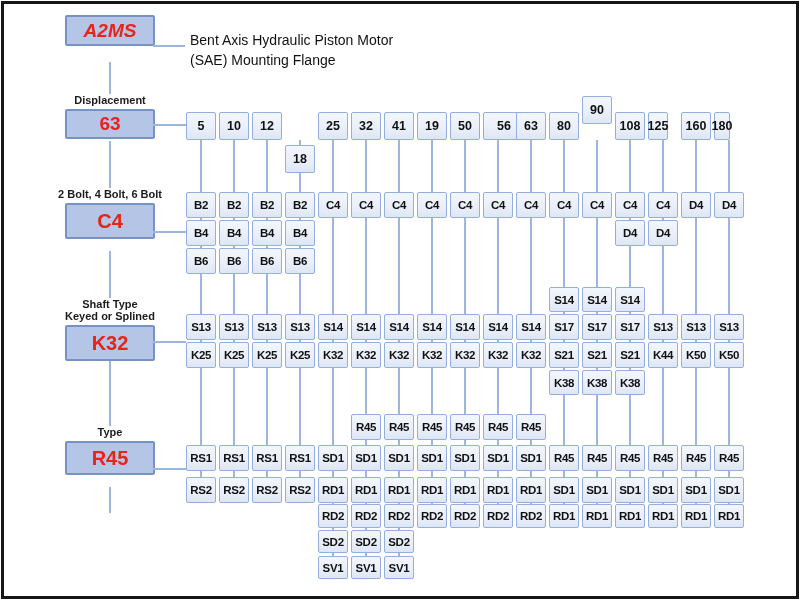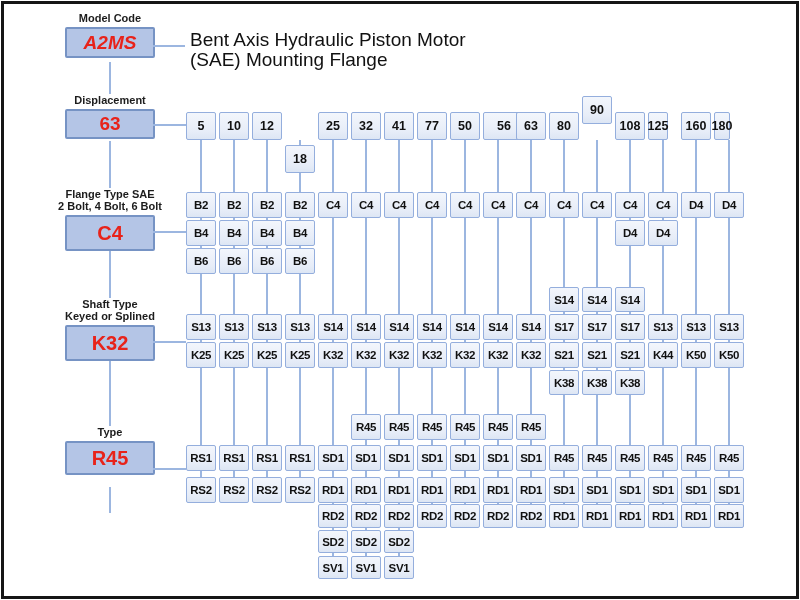--- a/index.html
+++ b/index.html
@@ -1,21 +1,21 @@
 <!DOCTYPE html>
 <html><head>
 <meta charset="utf-8">
 <style>
   html,body{margin:0;padding:0;background:#fff;}
   body{width:800px;height:600px;position:relative;font-family:"Liberation Sans",sans-serif;overflow:hidden;}
   .frame{position:absolute;left:1px;top:1px;width:792px;height:592px;border:3px solid #161616;background:#ffffff;}
   .stage{position:absolute;left:0;top:0;width:800px;height:600px;}
 
   
-  .title{position:absolute;left:190px;top:30px;font-size:19px;line-height:20px;color:#111;}
+  .title{position:absolute;left:190px;top:30px;font-size:14px;line-height:20px;color:#111;}
 
   
   .lp{position:absolute;left:30px;width:160px;text-align:center;}
   .lp-label{font-size:11px;font-weight:bold;color:#1c1c1c;line-height:12px;}
   .lp-box{margin:3px auto 0 auto;width:86px;border:2px solid #7693c4;background:#b4c5e6;
           display:flex;align-items:center;justify-content:center;
           font-weight:bold;color:#e8231a;border-radius:2px;}
   .lp0{top:12px;} .lp0 .lp-box{height:27px;font-size:19px;font-style:italic;}
   .lp1{top:94px;} .lp1 .lp-box{height:26px;font-size:19px;}
   .lp2{top:188px;}.lp2 .lp-box{height:32px;font-size:20px;}
@@ -40,30 +40,28 @@
 
 <div class="frame"></div>
 <div class="stage">
 
   <div class="title">
     <div>Bent Axis Hydraulic Piston Motor</div>
     <div>(SAE) Mounting Flange</div>
   </div>
 
   <div class="lp lp0">
-    <div class="lp-label">Model Code</div>
     <div class="lp-box">A2MS</div>
   </div>
   <div class="lp lp1">
     <div class="lp-label">Displacement</div>
     <div class="lp-box">63</div>
   </div>
   <div class="lp lp2">
     <div class="lp-label">
-      <div>Flange Type SAE</div>
       <div>2 Bolt, 4 Bolt, 6 Bolt</div>
     </div>
     <div class="lp-box">C4</div>
   </div>
   <div class="lp lp3">
     <div class="lp-label">
       <div>Shaft Type</div>
       <div>Keyed or Splined</div>
     </div>
     <div class="lp-box">K32</div>
@@ -105,21 +103,21 @@
       <div class="vline" style="left: 662px; top: 140px; height: 376px;"></div>
       <div class="vline" style="left: 695px; top: 140px; height: 376px;"></div>
       <div class="vline" style="left: 728px; top: 140px; height: 376px;"></div>
       <div class="cell row-displacement" style="left: 186px; top: 112px; width: 30px; height: 28px;">5</div>
       <div class="cell row-displacement" style="left: 219px; top: 112px; width: 30px; height: 28px;">10</div>
       <div class="cell row-displacement" style="left: 252px; top: 112px; width: 30px; height: 28px;">12</div>
       <div class="cell row-displacement" style="left: 285px; top: 112px; width: 30px; height: 28px; margin-top: 33px;">18</div>
       <div class="cell row-displacement" style="left: 318px; top: 112px; width: 30px; height: 28px;">25</div>
       <div class="cell row-displacement" style="left: 351px; top: 112px; width: 30px; height: 28px;">32</div>
       <div class="cell row-displacement" style="left: 384px; top: 112px; width: 30px; height: 28px;">41</div>
-      <div class="cell row-displacement" style="left: 417px; top: 112px; width: 30px; height: 28px;">77</div>
+      <div class="cell row-displacement" style="left: 417px; top: 112px; width: 30px; height: 28px;">19</div>
       <div class="cell row-displacement" style="left: 450px; top: 112px; width: 30px; height: 28px;">50</div>
       <div class="cell row-displacement" style="left: 483px; top: 112px; width: 42px; height: 28px; text-align: right;">56</div>
       <div class="cell row-displacement" style="left: 516px; top: 112px; width: 30px; height: 28px;">63</div>
       <div class="cell row-displacement" style="left: 549px; top: 112px; width: 30px; height: 28px;">80</div>
       <div class="cell row-displacement" style="left: 582px; top: 96px; width: 30px; height: 28px;">90</div>
       <div class="cell row-displacement" style="left: 615px; top: 112px; width: 30px; height: 28px;">108</div>
       <div class="cell row-displacement" style="left: 648px; top: 112px; width: 20px; height: 28px;">125</div>
       <div class="cell row-displacement" style="left: 681px; top: 112px; width: 30px; height: 28px;">160</div>
       <div class="cell row-displacement" style="left: 714px; top: 112px; width: 16px; height: 28px;">180</div>
       <div class="cell row-flange-1" style="left: 186px; top: 192px; width: 30px; height: 26px;">B2</div>

